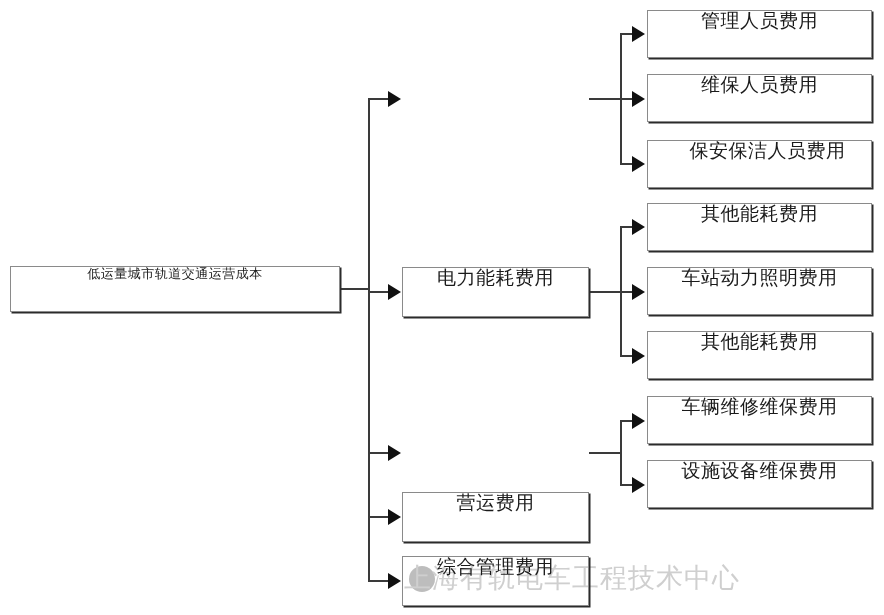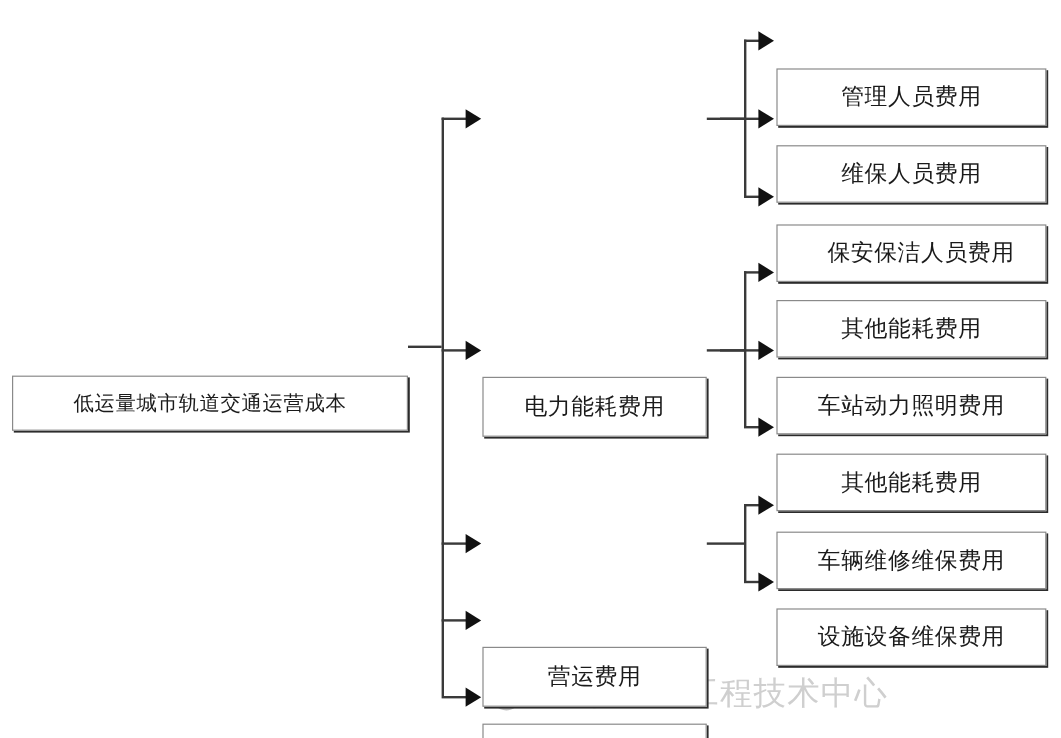--- a/index.html
+++ b/index.html
@@ -40,33 +40,31 @@
     z-index: 1;
   }
   
   .node {
     position: absolute;
     box-sizing: border-box;
     background: #ffffff;
     border: 1px solid #8a8a8a;
     box-shadow: 1.5px 1.5px 0 0 #2b2b2b;
     display: flex;
-    align-items: center;
     justify-content: center;
     z-index: 3;
-    margin-top: 47px;
   }
   .node .label {
     font-size: 19px;
     color: #1a1a1a;
     line-height: 1;
     white-space: nowrap;
     letter-spacing: 0.5px;
   }
-  .node.root .label { font-size: 17px; }
+  .node.root .label { font-size: 13px; }
   .node.lvl2 .label { font-size: 19px; }
   .node.lvl3 .label { font-size: 19px; }
   .node.transparent { background: transparent; }
 
   
   .conn {
     position: absolute;
     background: #3a3a3a;
     z-index: 2;
   }

